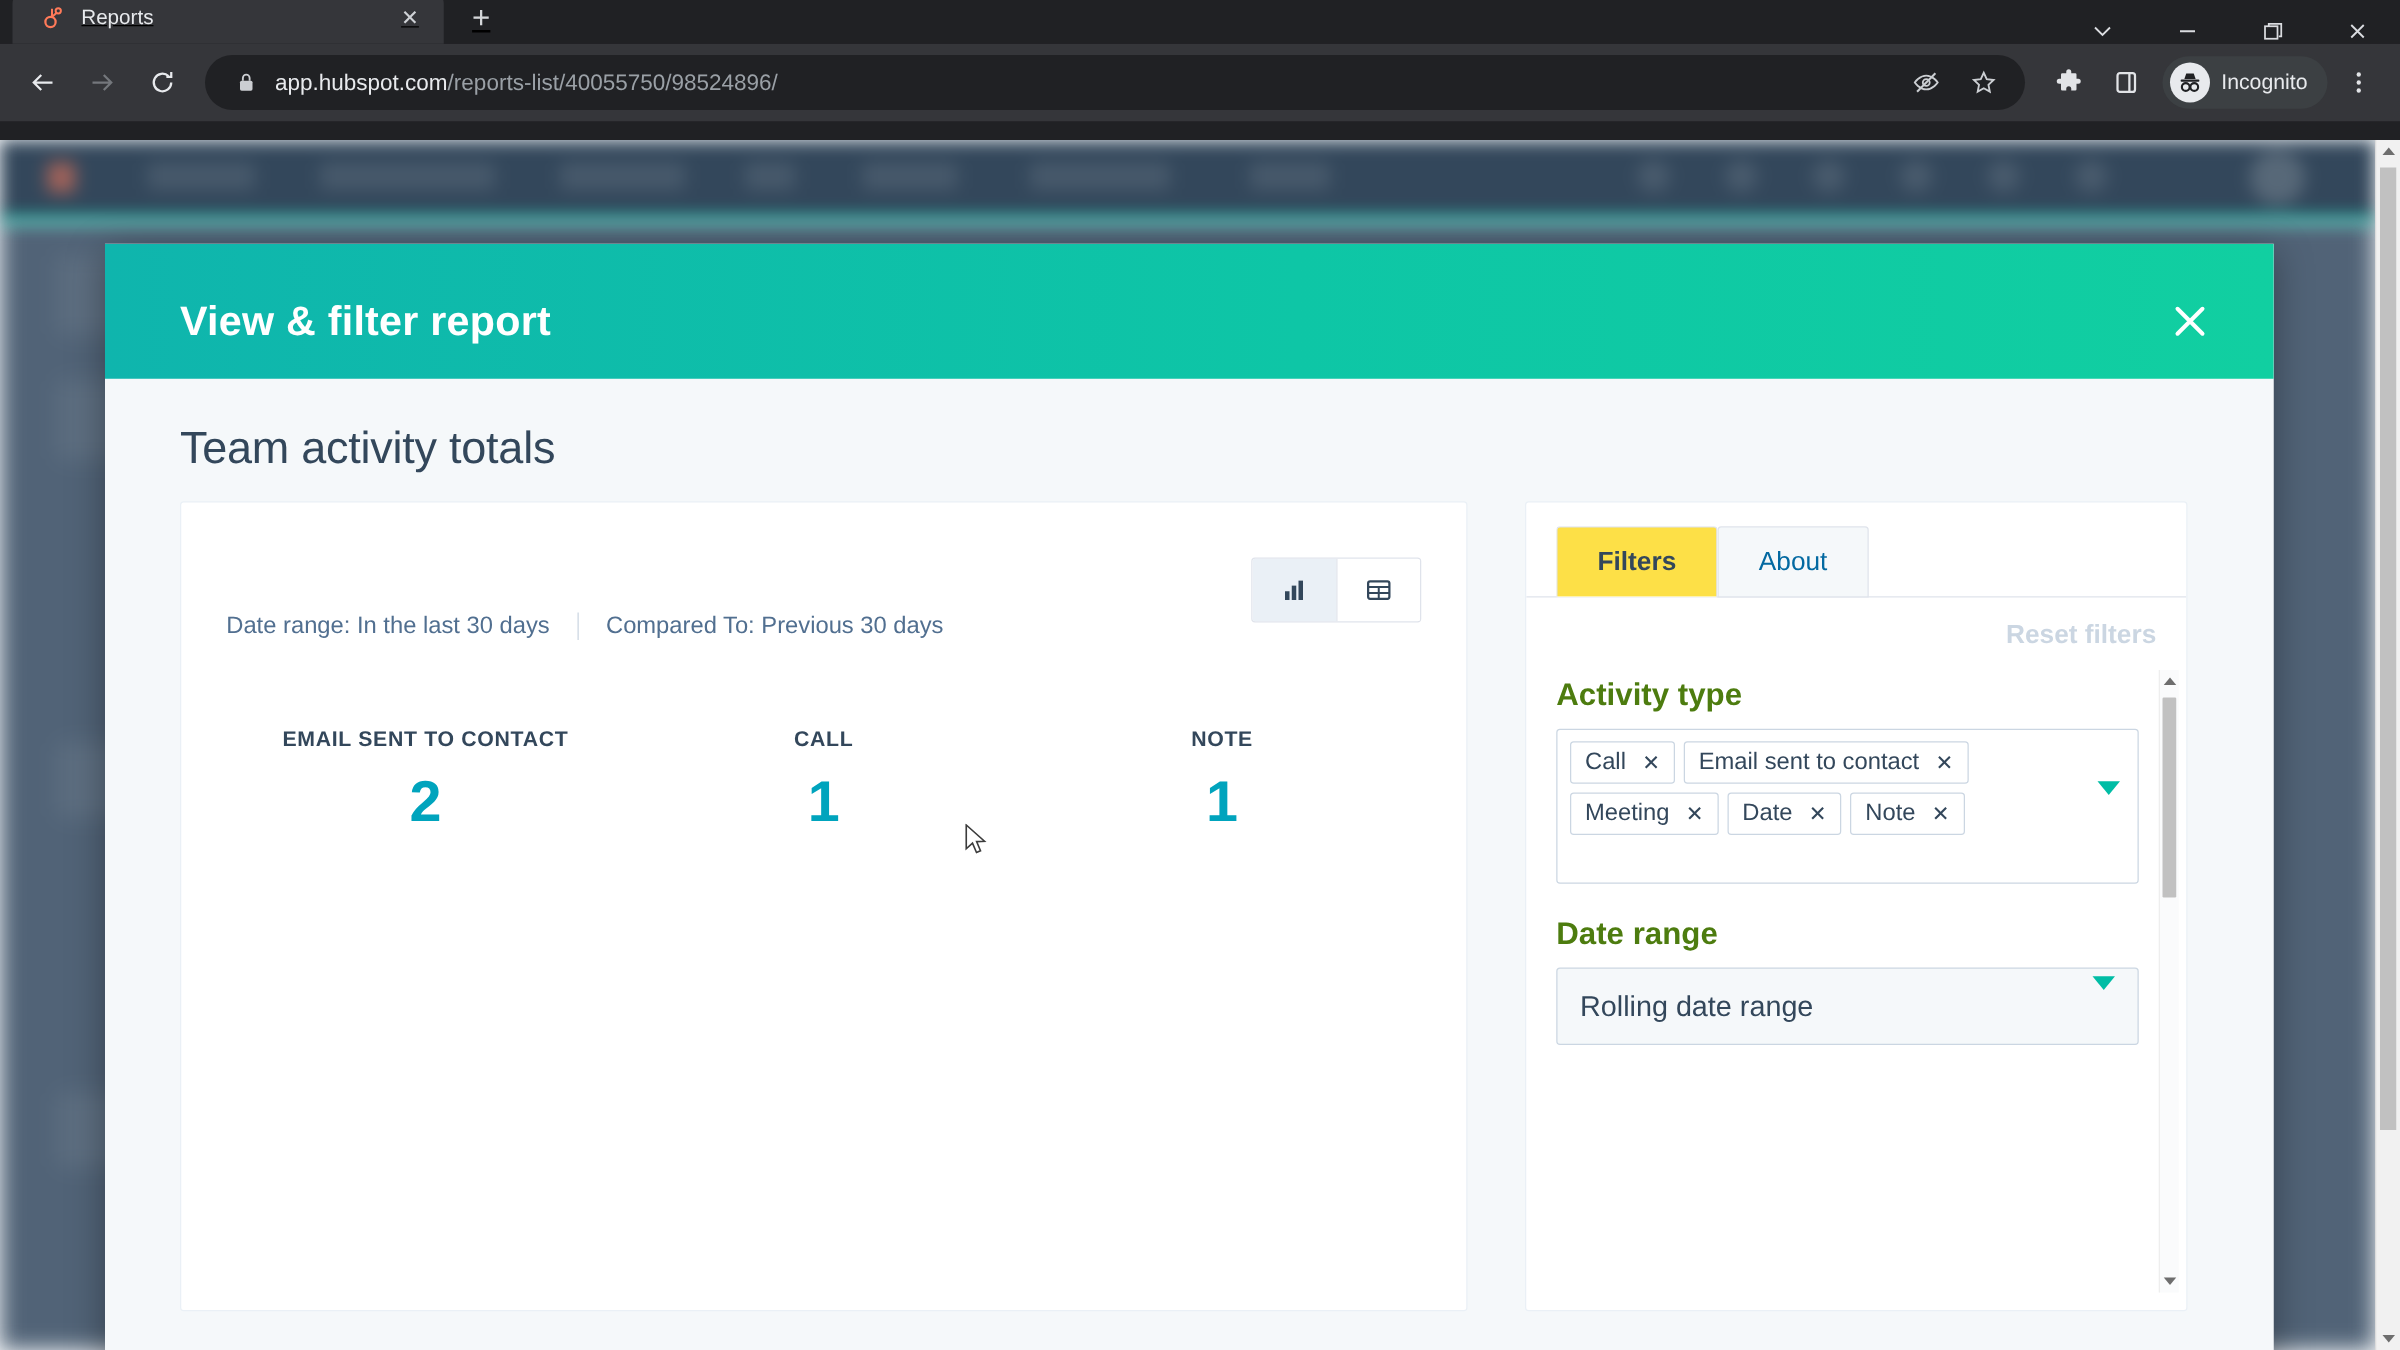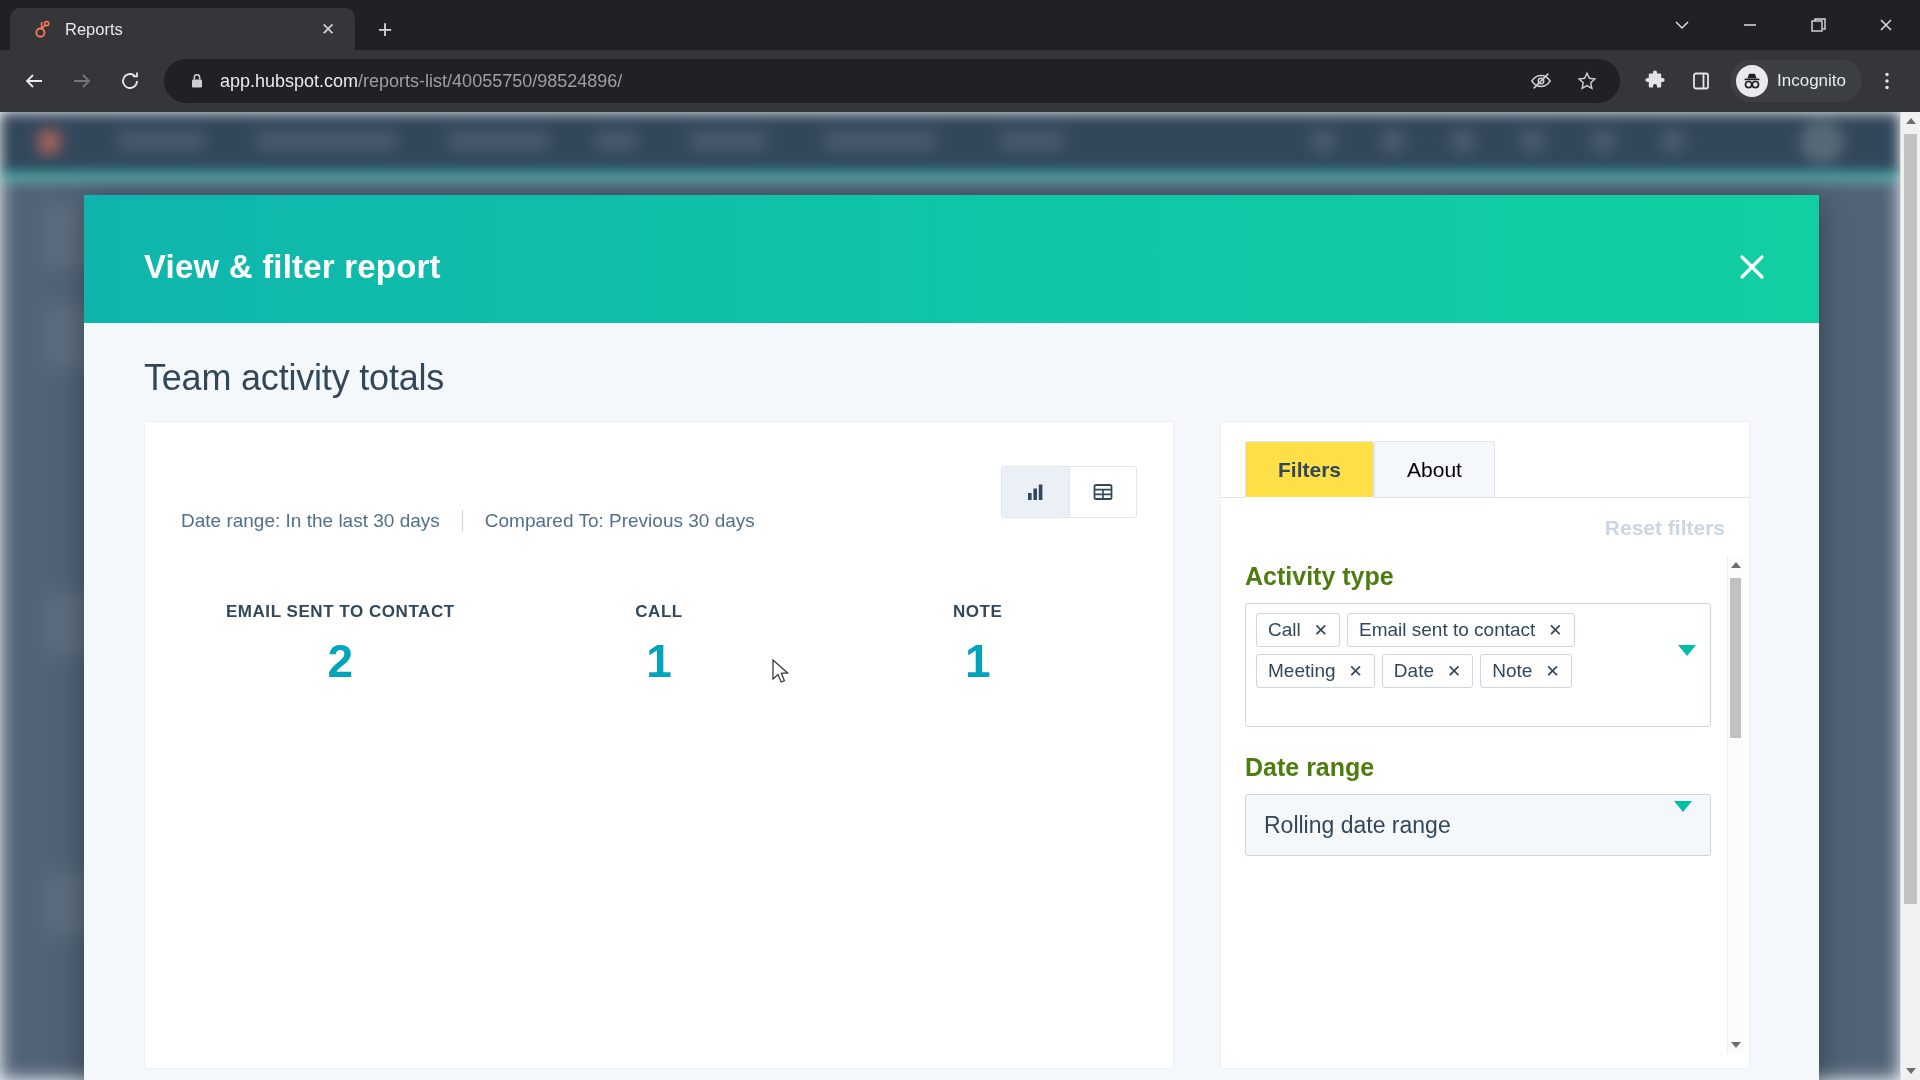--- a/index.html
+++ b/index.html
@@ -7,22 +7,22 @@
     width: 1920px; height: 1080px;
     overflow: hidden;
     font-family: "Liberation Sans", sans-serif;
     background: #202124;
   }
 
   
   #browser { width: 1920px; height: 1080px; position: relative; }
 
   #tabstrip {
-    height: 50px; background: #202124;
-    display: flex; align-items: flex-end; position: relative;
+    height: 35px; background: #202124;
+    display: flex; align-items: flex-end; position: relative; text-decoration: underline;
   }
   .tab {
     width: 345px; height: 42px; background: #35363a;
     border-radius: 10px 10px 0 0;
     display: flex; align-items: center; gap: 13px;
     padding: 0 14px 0 22px; position: relative;
     margin-left: 10px;
   }
   .tab-fav { width: 20px; height: 20px; flex: 0 0 20px; position: relative; }
   .tab-title {
@@ -129,21 +129,21 @@
 
   
   #modal {
     position: absolute; left: 84px; top: 83px;
     width: 1735px; height: 900px;
     background: #f5f8fa;
     box-shadow: 0 6px 28px rgba(0,0,0,.35);
     overflow: hidden;
   }
   #modal-header {
-    height: 128px;
+    height: 108px;
     background: linear-gradient(90deg, #0fb5ad 0%, #0ec6a6 55%, #11cfa1 100%);
     display: flex; align-items: center; justify-content: space-between;
     padding: 16px 38px 0 60px;
   }
   #modal-title {
     color: #ffffff; font-size: 33px; font-weight: 700;
     letter-spacing: .2px;
   }
   #modal-close {
     width: 58px; height: 58px; display: flex;
@@ -211,21 +211,21 @@
   .ftab {
     padding: 0 32px; display: flex; align-items: center;
     font-size: 21px; color: #33475b; border: 1px solid transparent;
     border-radius: 3px 3px 0 0; position: relative; top: 1px;
   }
   .ftab.active {
     background: #fde047; border-color: #dfe3eb; border-bottom-color: #fff;
     font-weight: 700;
     text-align: right;
   }
-  .ftab.inactive { background: #f5f8fa; border-color: #dfe3eb; color: #000000; }
+  .ftab.inactive { background: #f5f8fa; border-color: #dfe3eb; color: #0369a1; }
 
   #reset-row {
     text-align: right; padding: 18px 24px 0 0;
   }
   #reset-filters {
     font-size: 21px; color: #cbd6e2; font-weight: 700;
   }
 
   #filter-scroll {
     position: absolute; left: 0; right: 0; top: 126px; bottom: 0;

